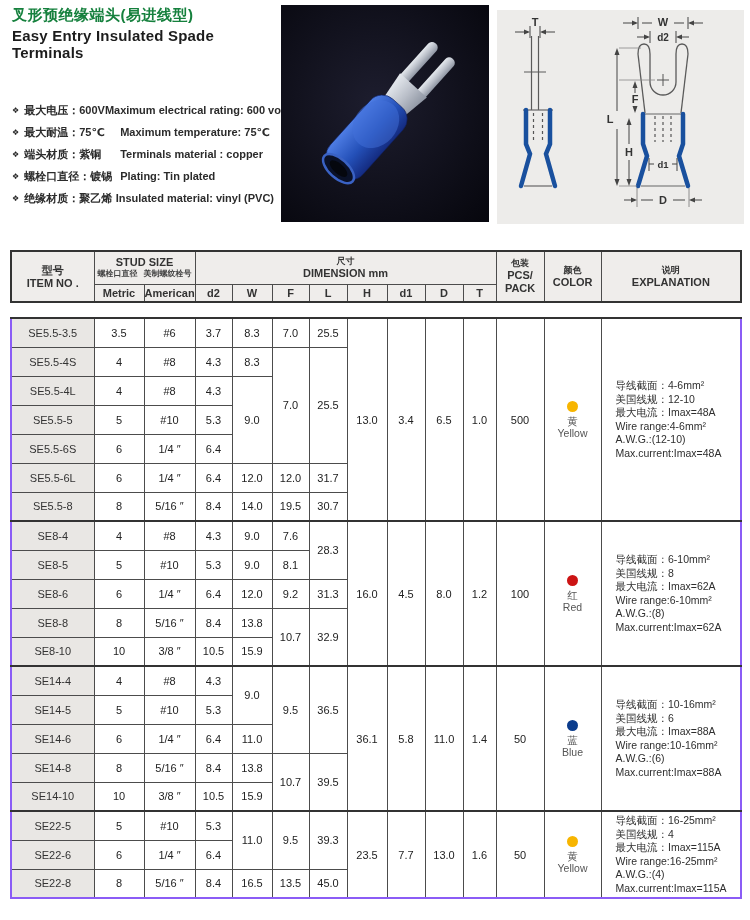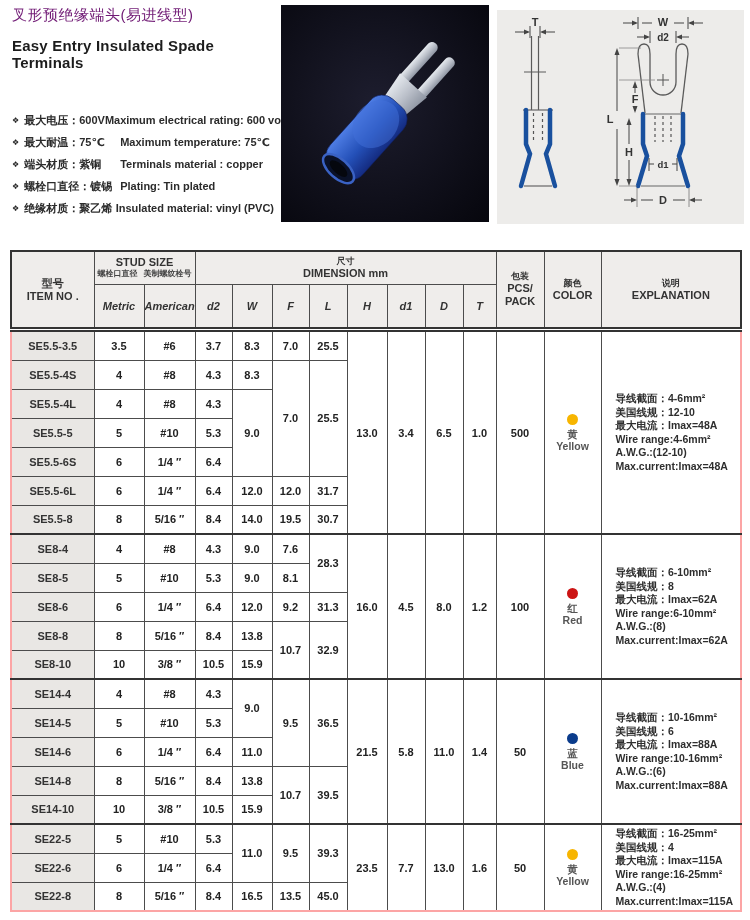--- a/index.html
+++ b/index.html
@@ -3,42 +3,42 @@
 <meta charset="utf-8">
 <style>
   * { margin:0; padding:0; box-sizing:border-box; }
   html,body { background:#ffffff; }
   body {
     width:750px; height:920px; position:relative; overflow:hidden;
     font-family:"Liberation Sans","DejaVu Sans",sans-serif; color:#222;
   }
   .top { position:relative; width:750px; height:248px; }
   .intro { position:absolute; left:12px; top:6px; width:262px; }
-  .title-cn { font-size:15px; font-weight:normal; color:#701a75; letter-spacing:.5px; }
-  .title-en { font-size:15px; font-weight:bold; color:#1c1c1c; margin-top:12px; letter-spacing:.2px; }
+  .title-cn { font-size:15px; font-weight:bold; color:#15803d; letter-spacing:.5px; }
+  .title-en { font-size:15px; font-weight:bold; color:#1c1c1c; margin-top:2px; letter-spacing:.2px; }
   .specs { list-style:none; margin-top:42px; }
   .specs li { display:flex; align-items:baseline; font-size:11px; font-weight:bold; color:#2b2b2b; margin-bottom:7px; white-space:nowrap; }
   .specs .bullet { font-size:8px; margin-right:5px; color:#222; position:relative; top:-1px; }
   .specs .cn { width:96px; }
   .specs .en { font-weight:bold; color:#2b2b2b; }
   .certs { display:flex; align-items:center; gap:10px; margin-top:10px; }
   .ce { font-size:30px; font-weight:bold; color:#101010; letter-spacing:3px; font-family:"DejaVu Sans",sans-serif; }
   .qc { width:27px; height:27px; border:2.5px solid #101010; border-radius:50%; display:flex; align-items:center; justify-content:center; font-size:13px; font-weight:bold; color:#101010; }
   .rohs { font-size:22px; font-weight:bold; color:#0c0c0c; letter-spacing:.5px; }
   .photo { position:absolute; left:281px; top:5px; width:208px; height:217px; }
   .diagram { position:absolute; left:497px; top:10px; width:247px; height:214px; background:#edecea; }
   
   .tablewrap { position:absolute; left:10px; top:250px; width:730px; }
   table { border-collapse:collapse; table-layout:fixed; width:730px; }
   th, td { border:1px solid #4c4c4c; text-align:center; vertical-align:middle; font-size:11px; color:#222; overflow:hidden; }
   .thead-table th { background:#efedeb; font-weight:bold; color:#333; }
   .thead-table { border:2px solid #333; }
-  .body-table { border:2px solid #fca5a5; margin-top:1px;font-weight:bold; }
+  .body-table { border:2px solid #8b5cf6; margin-top:14px; }
   .thead-table tr.r1 th { height:33px; }
-  .thead-table tr.r2 th { height:44px;font-style:italic; }
+  .thead-table tr.r2 th { height:18px; }
   .h-small { font-size:8px; font-weight:bold; color:#444; display:flex; justify-content:space-between; padding:0 3px; }
   .h-stack { line-height:13px; }
   .h-tiny { font-size:9px; line-height:11px; }
   .body-table tr { height:29px; }
   .body-table td { background:#ffffff; }
   .body-table td.c-item { background:#e9e7e4; color:#333; font-size:11px; }
   .body-table tr.group-first td { border-top:2px solid #333; }
   td.c-expl { text-align:left; padding-left:14px; font-size:10.5px; line-height:13.5px; color:#2e2e2e; }
   .dot { width:11px; height:11px; border-radius:50%; margin:0 auto 3px auto; }
   .color-lab { font-size:10.5px; line-height:12px; color:#555; }
@@ -422,21 +422,21 @@
           <td>15.9</td>
         </tr>
         <tr class="group-first">
           <td class="c-item">SE14-4</td>
           <td>4</td>
           <td>#8</td>
           <td>4.3</td>
           <td rowspan="2">9.0</td>
           <td rowspan="3">9.5</td>
           <td rowspan="3">36.5</td>
-          <td rowspan="5">21.5</td>
+          <td rowspan="5">36.1</td>
           <td rowspan="5">5.8</td>
           <td rowspan="5">11.0</td>
           <td rowspan="5">1.4</td>
           <td rowspan="5">50</td>
           <td rowspan="5">
             <div class="dot" style="background: rgb(11, 60, 140);"></div>
             <div class="color-lab">
               <div>蓝</div>
               <div>Blue</div>
             </div>

